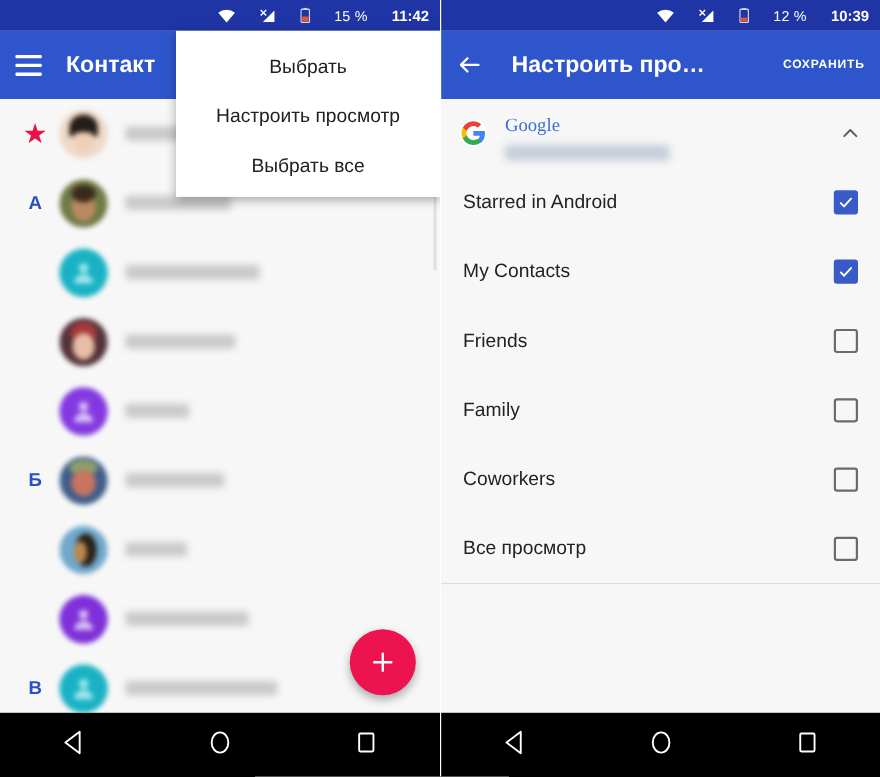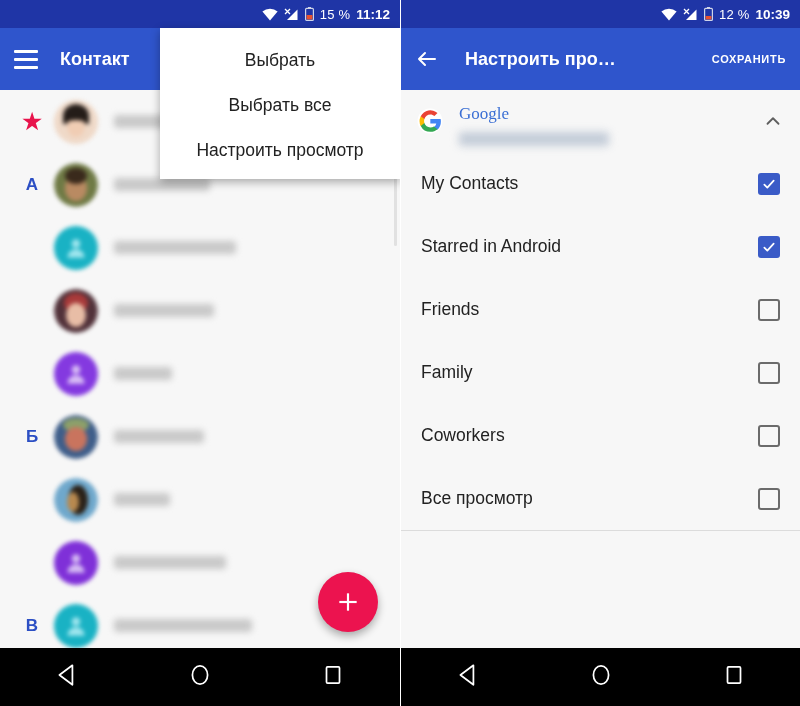--- a/index.html
+++ b/index.html
@@ -8,33 +8,33 @@
     font-family:"Liberation Sans", sans-serif;
     background:#000; overflow:hidden;
   }
   .screens { display:flex; width:800px; height:706px; }
   .phone { width:400px; height:706px; position:relative; background:#f7f7f7; overflow:hidden; }
   .phone.right { border-left:1px solid #ffffff; }
 
   
   .statusbar {
     height:28px; background:#1f35a6; display:flex; align-items:center;
-    justify-content:flex-end; padding:0 10px; gap:6px; color:#fff;
+    justify-content:flex-end; padding:0 10px; gap:22px; color:#fff;
   }
   .statusbar .sb-text { font-size:13px; letter-spacing:.2px; }
   .statusbar .sb-time { font-size:13.5px; font-weight:bold; }
   .ico { display:inline-block; line-height:0; }
 
   
   .appbar {
     height:62px; background:#2f55cc; display:flex; align-items:center;
     padding:0 14px; color:#fff; position:relative;
   }
   .appbar .title {
-    font-size:18px; font-weight:bold; margin-left:22px;
+    font-size:21px; font-weight:bold; margin-left:22px;
     white-space:nowrap; overflow:hidden;
   }
   .appbar.right .title { margin-left:26px; flex:1; }
   .save-btn {
     font-size:11px; font-weight:bold; letter-spacing:.7px;
     color:#fff; white-space:nowrap; padding-left:8px; cursor:pointer;
   }
   .hamburger { width:24px; display:flex; flex-direction:column; gap:5px; cursor:pointer; }
   .hamburger span { display:block; height:3px; background:#fff; border-radius:1px; }
   .back-arrow { width:24px; height:24px; cursor:pointer; }
@@ -126,21 +126,21 @@
         </svg>
       </span>
       <span class="ico">
         <svg width="9" height="14" viewBox="0 0 9 14">
           <rect x="3" y="0" width="3" height="1.4" fill="#cfd4e8"></rect>
           <rect x="0.6" y="1.4" width="7.8" height="12" rx="1" fill="none" stroke="#cfd4e8" stroke-width="1.2"></rect>
           <rect x="1.6" y="8" width="5.8" height="4.4" fill="#e8512f"></rect>
         </svg>
       </span>
       <span class="sb-text">15 %</span>
-      <span class="sb-time">11:12</span>
+      <span class="sb-time">11:42</span>
     </div>
 
     <div class="appbar">
       <div class="hamburger">
         <span></span>
           <span></span>
           <span></span>
       </div>
       <div class="title">Контакт</div>
     </div>
@@ -256,22 +256,22 @@
       <div class="fab">
         <svg viewBox="0 0 24 24">
             <path d="M11 4h2v16h-2z" fill="#fff"></path>
             <path d="M4 11h16v2H4z" fill="#fff"></path>
           </svg>
       </div>
     </div>
 
     <div class="menu">
       <div class="menu-item">Выбрать</div>
+      <div class="menu-item">Настроить просмотр</div>
       <div class="menu-item">Выбрать все</div>
-      <div class="menu-item">Настроить просмотр</div>
     </div>
 
     <div class="navbar">
       <span>
         <svg viewBox="0 0 24 24">
             <path d="M17 3 5 12l12 9z" fill="none" stroke="#fff" stroke-width="1.6" stroke-linejoin="round"></path>
           </svg>
       </span>
       <span>
         <svg viewBox="0 0 24 24">
@@ -337,36 +337,36 @@
       </div>
       <span class="chevron">
         <svg viewBox="0 0 24 24">
             <path d="M6 15l6-6 6 6" fill="none" stroke="#5f5f5f" stroke-width="2" stroke-linecap="round" stroke-linejoin="round"></path>
           </svg>
       </span>
     </div>
 
     <div>
       <div class="group-row">
+        <span class="group-label">Starred in Android</span>
+        <span class="cb checked">
+          <svg viewBox="0 0 24 24">
+              <path d="M5 13l4.5 4.5L19 7" fill="none" stroke="#fff" stroke-width="2.6" stroke-linecap="round" stroke-linejoin="round"></path>
+            </svg>
+        </span>
+      </div>
+      <div class="group-row">
         <span class="group-label">My Contacts</span>
         <span class="cb checked">
           <svg viewBox="0 0 24 24">
               <path d="M5 13l4.5 4.5L19 7" fill="none" stroke="#fff" stroke-width="2.6" stroke-linecap="round" stroke-linejoin="round"></path>
             </svg>
         </span>
       </div>
       <div class="group-row">
-        <span class="group-label">Starred in Android</span>
-        <span class="cb checked">
-          <svg viewBox="0 0 24 24">
-              <path d="M5 13l4.5 4.5L19 7" fill="none" stroke="#fff" stroke-width="2.6" stroke-linecap="round" stroke-linejoin="round"></path>
-            </svg>
-        </span>
-      </div>
-      <div class="group-row">
         <span class="group-label">Friends</span>
         <span class="cb"></span>
       </div>
       <div class="group-row">
         <span class="group-label">Family</span>
         <span class="cb"></span>
       </div>
       <div class="group-row">
         <span class="group-label">Coworkers</span>
         <span class="cb"></span>

